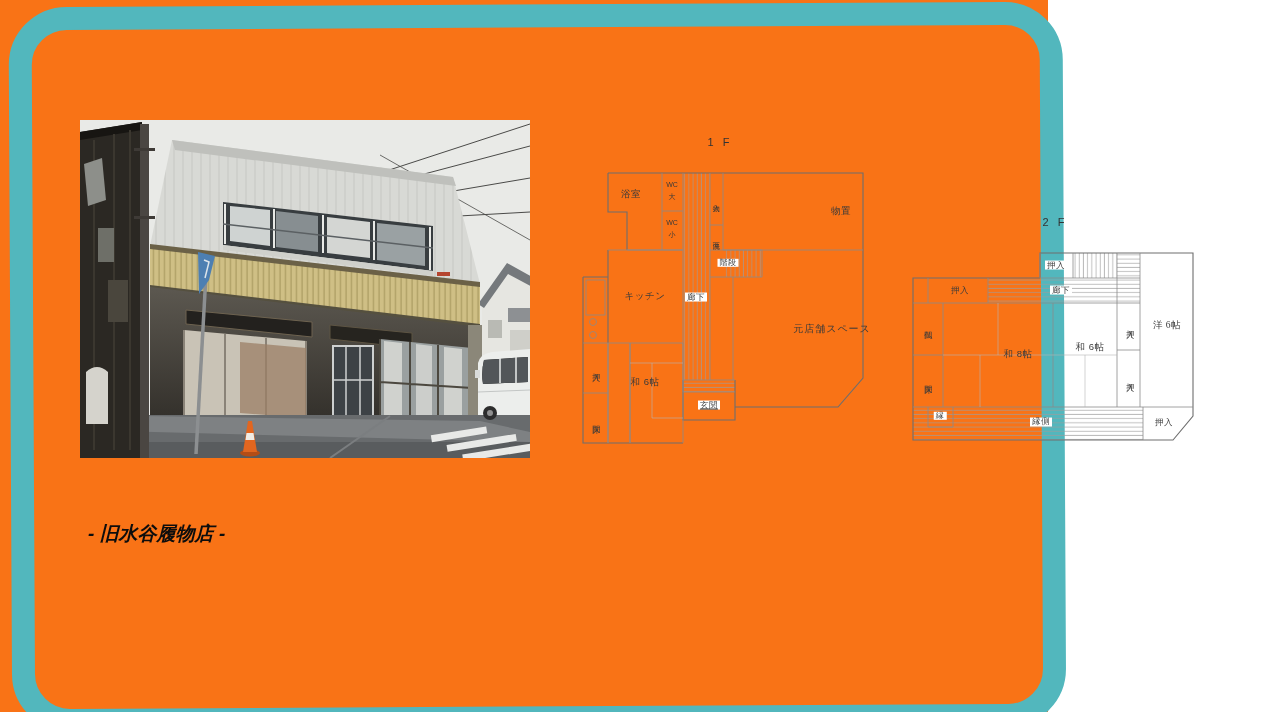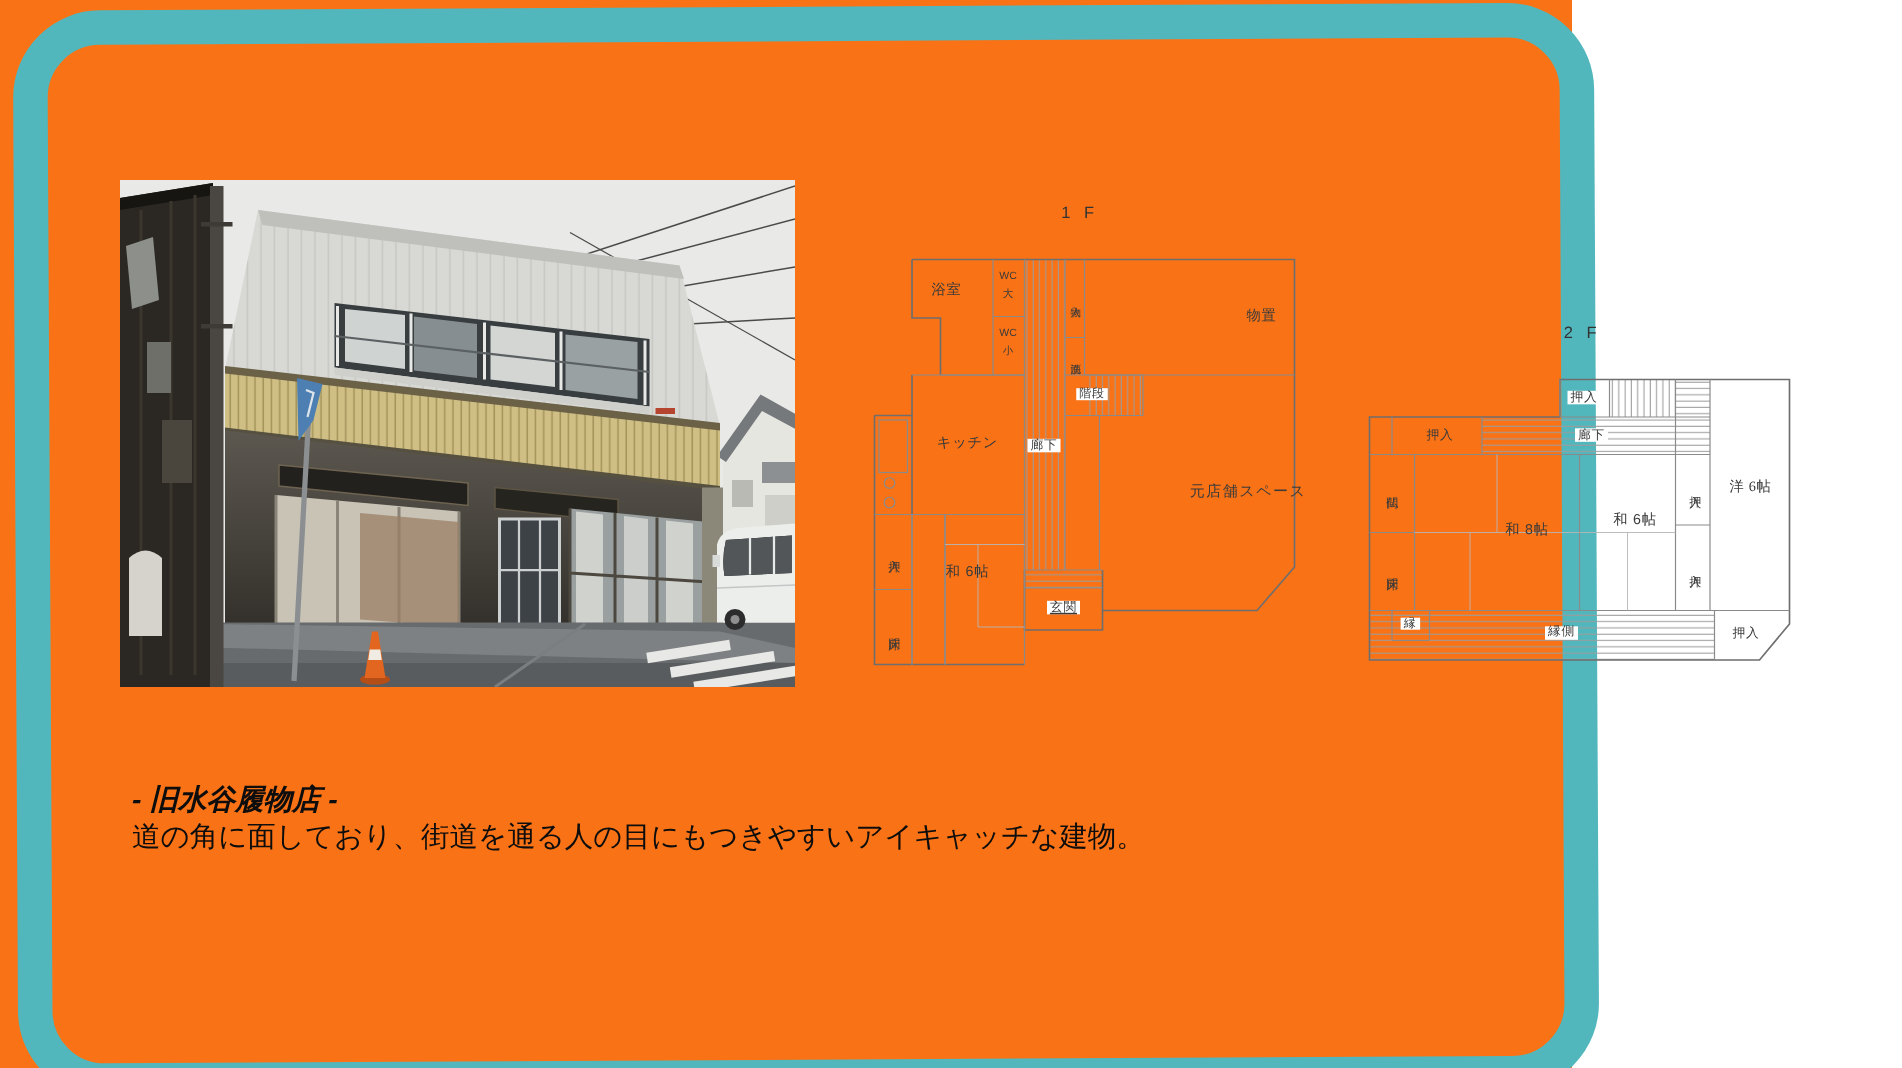--- a/index.html
+++ b/index.html
@@ -260,16 +260,15 @@
     <span class="lbl lbl-v f8 bg" style="left:224px;top:109px;">押入</span>
     <span class="lbl lbl-v f8 bg" style="left:224px;top:162px;">押入</span>
     <span class="lbl f95" style="left:262px;top:111px;font-family:Liberation Serif, serif;">洋 6帖</span>
     <span class="lbl f8 bg" style="left:35px;top:201px;">縁</span>
     <span class="lbl f85 bg" style="left:136px;top:207px;font-family:Liberation Mono, monospace;">縁側</span>
     <span class="lbl f85" style="left:259px;top:207px;">押入</span>
   </div>
 
   <div class="caption">
     <div class="ttl">- 旧水谷履物店 -</div>
-    <div>道の角に面しており、街道を通る人の目にもつきやすいアイキャッチな建物。</div>
   </div>
 
 </div>
 
 </body></html>

